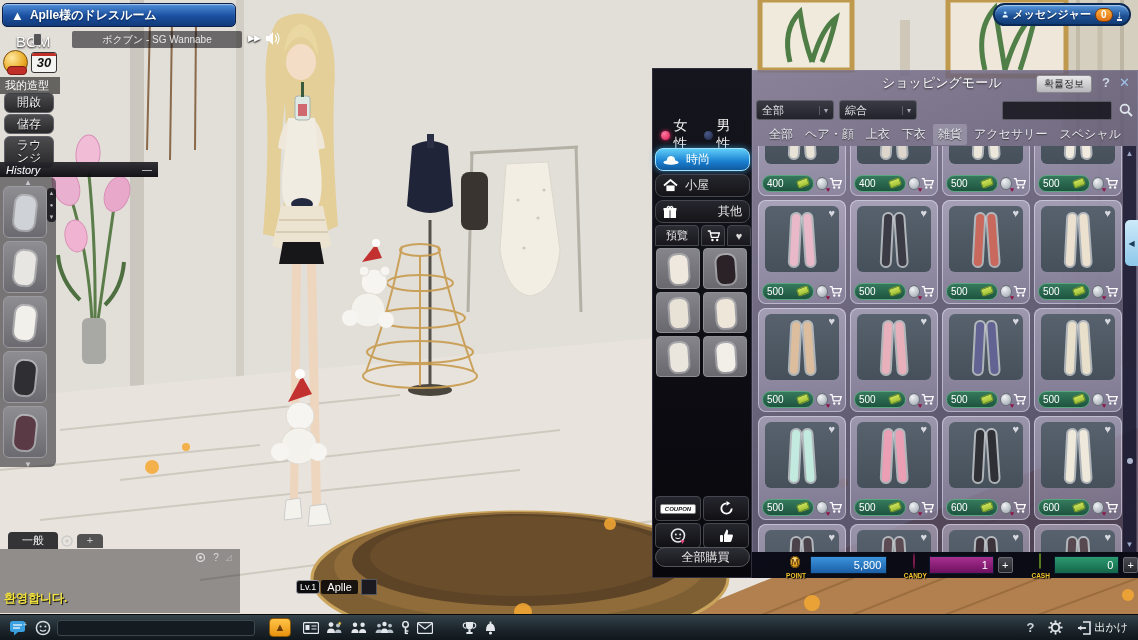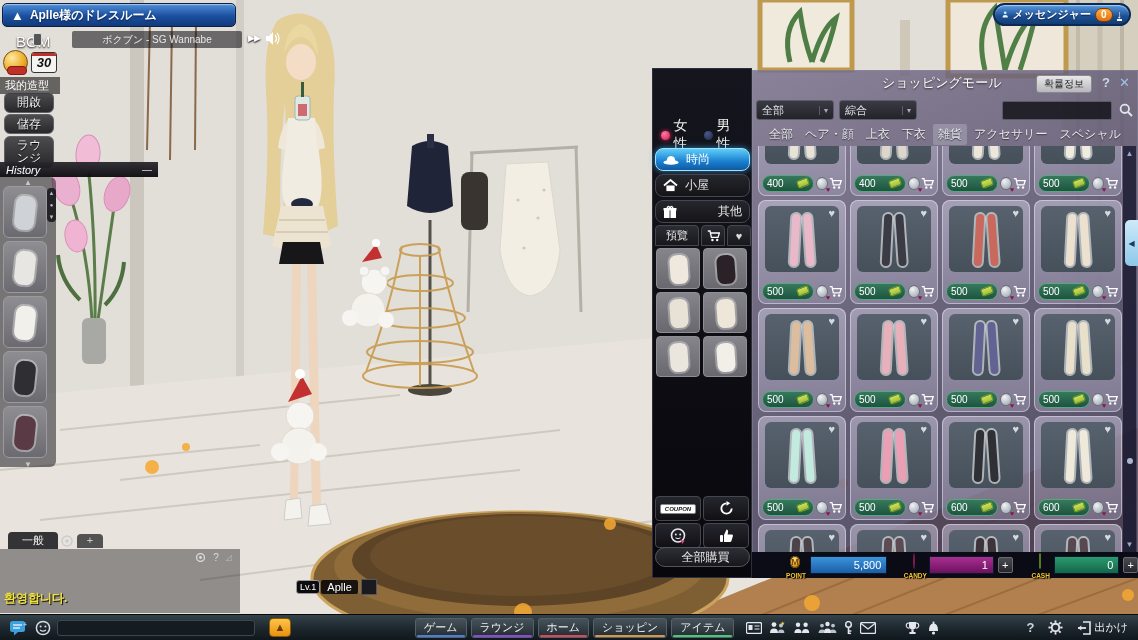--- a/index.html
+++ b/index.html
@@ -946,42 +946,20 @@
         <text x="13" y="7" font-size="7" fill="#bfe6ff">+</text>
       </svg>
     <svg width="16" height="16" viewBox="0 0 16 16">
         <circle cx="8" cy="8" r="6.6" fill="none" stroke="#d8dde2" stroke-width="1.5"></circle>
         <circle cx="5.6" cy="6.4" r="1" fill="#d8dde2"></circle>
         <circle cx="10.4" cy="6.4" r="1" fill="#d8dde2"></circle>
         <path d="M5,10 Q8,12.4 11,10" stroke="#d8dde2" fill="none" stroke-width="1.3"></path>
       </svg>
     <input class="tb-input" style="">
     <span class="tb-logo">▲</span>
-    <div class="tbtabs" id="tbtabs">
-        <div class="tbtab">
-          <span class="tlabel">ゲーム</span>
-          <span class="tline" style="background: rgb(74, 127, 212);"></span>
-        </div>
-        <div class="tbtab">
-          <span class="tlabel">ラウンジ</span>
-          <span class="tline" style="background: rgb(138, 74, 212);"></span>
-        </div>
-        <div class="tbtab">
-          <span class="tlabel">ホーム</span>
-          <span class="tline" style="background: rgb(212, 74, 90);"></span>
-        </div>
-        <div class="tbtab">
-          <span class="tlabel">ショッピン</span>
-          <span class="tline" style="background: rgb(212, 152, 74);"></span>
-        </div>
-        <div class="tbtab">
-          <span class="tlabel">アイテム</span>
-          <span class="tline" style="background: rgb(74, 200, 120);"></span>
-        </div>
-      </div>
     <div class="tbicons">
       <span class="ic">
           <svg width="16" height="12" viewBox="0 0 16 12">
             <rect x="0.5" y="0.5" width="15" height="11" rx="1.5" fill="none" stroke="#e4e8ec" stroke-width="1.3"></rect>
             <rect x="2.5" y="3" width="4" height="5" fill="#e4e8ec"></rect>
             <line x1="8.5" y1="4" x2="13.5" y2="4" stroke="#e4e8ec"></line>
             <line x1="8.5" y1="7" x2="13.5" y2="7" stroke="#e4e8ec"></line>
           </svg>
         </span>
       <span class="ic">

